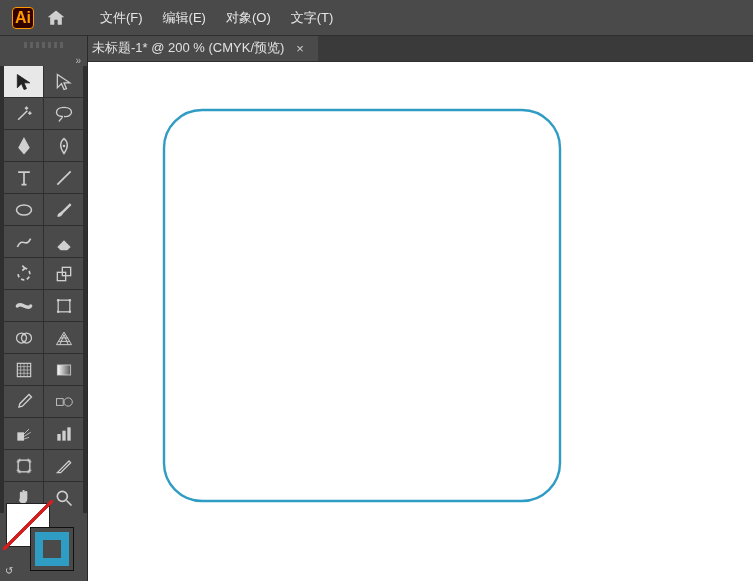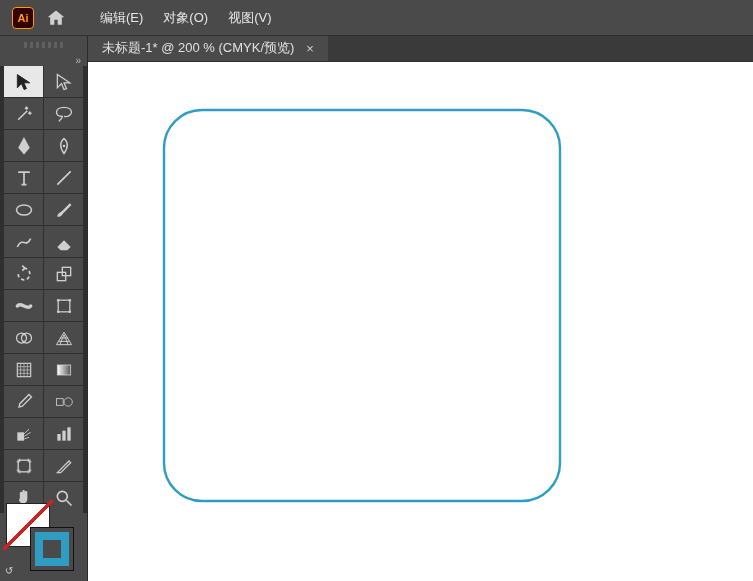--- a/index.html
+++ b/index.html
@@ -39,39 +39,39 @@
     font-size:13px;
     border-bottom:1px solid #2f2f2f;
     z-index:10;
   }
   .menubar .ai-logo{
     width:22px;height:22px;margin:0 8px 0 12px;
     border-radius:4px;
     background:var(--ai-brown);
     color:var(--ai-orange);
     display:flex;align-items:center;justify-content:center;
-    font-weight:700;font-size:11px;
+    font-weight:700;font-size:16px;
     border:1px solid var(--ai-orange);
     cursor:pointer;
   }
   .menubar .home-btn{
     width:28px;height:28px;margin-right:20px;
     display:flex;align-items:center;justify-content:center;
     cursor:pointer;
   }
   .menubar .home-btn svg{fill:var(--icon-fg);}
   .menu-items{display:flex;align-items:center;height:100%;}
   .menu-item{
     padding:0 10px;height:100%;display:flex;align-items:center;
     cursor:pointer;white-space:nowrap;
   }
 
   
   .tabbar{
-    position:absolute;left:86px;top:36px;right:0;height:26px;
+    position:absolute;left:76px;top:36px;right:0;height:26px;
     background:var(--tabbar-bg);
     display:flex;align-items:flex-end;
     border-bottom:1px solid #2f2f2f;
     z-index:5;
   }
   .doc-tab{
     height:26px;display:flex;align-items:center;gap:12px;
     background:var(--tab-bg);
     color:var(--tab-fg);
     font-size:13px;padding:0 14px 0 16px;
@@ -155,23 +155,24 @@
 <body>
 
 <div class="menubar">
   <div class="ai-logo">Ai</div>
   <div class="home-btn">
     <svg viewBox="0 0 24 24" width="20" height="20">
       <path d="M12 3 L2 11 H5 V20 H10 V14 H14 V20 H19 V11 H22 Z"></path>
     </svg>
   </div>
   <div class="menu-items">
+    <div class="menu-item">文件(F)</div>
     <div class="menu-item">编辑(E)</div>
     <div class="menu-item">对象(O)</div>
-    <div class="menu-item">视图(V)</div>
+    <div class="menu-item">文字(T)</div>
   </div>
 </div>
 
 <div class="tabbar">
   <div class="doc-tab">
     <span>未标题-1* @ 200 % (CMYK/预览)</span>
     <span class="close">×</span>
   </div>
 </div>
 

